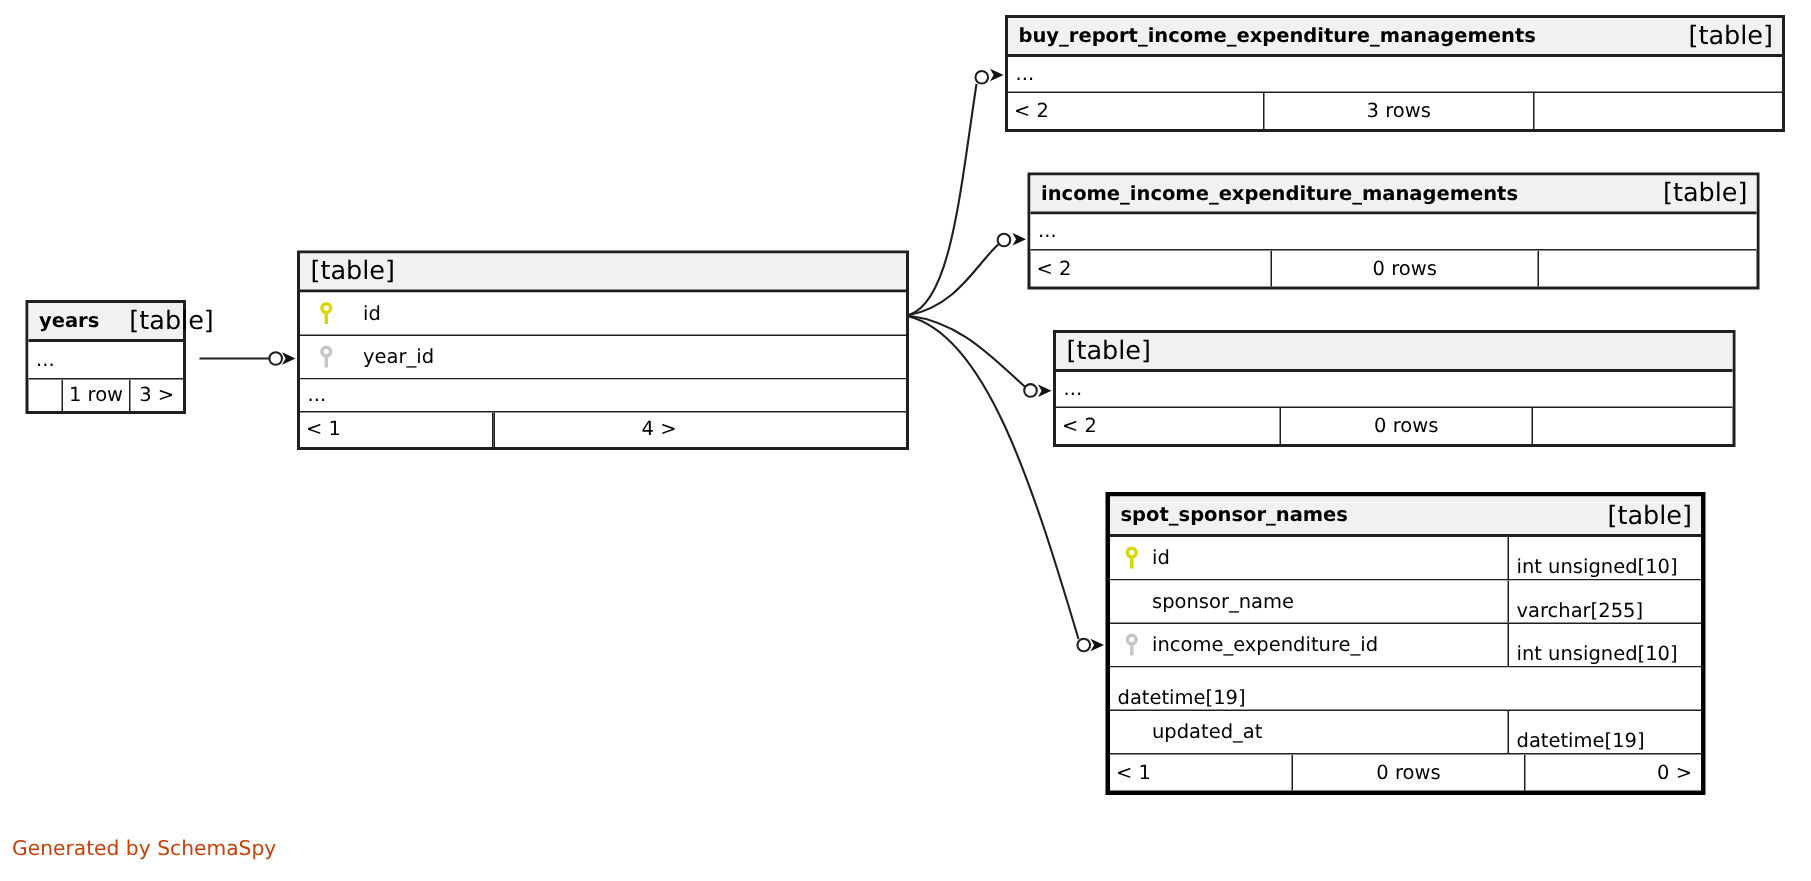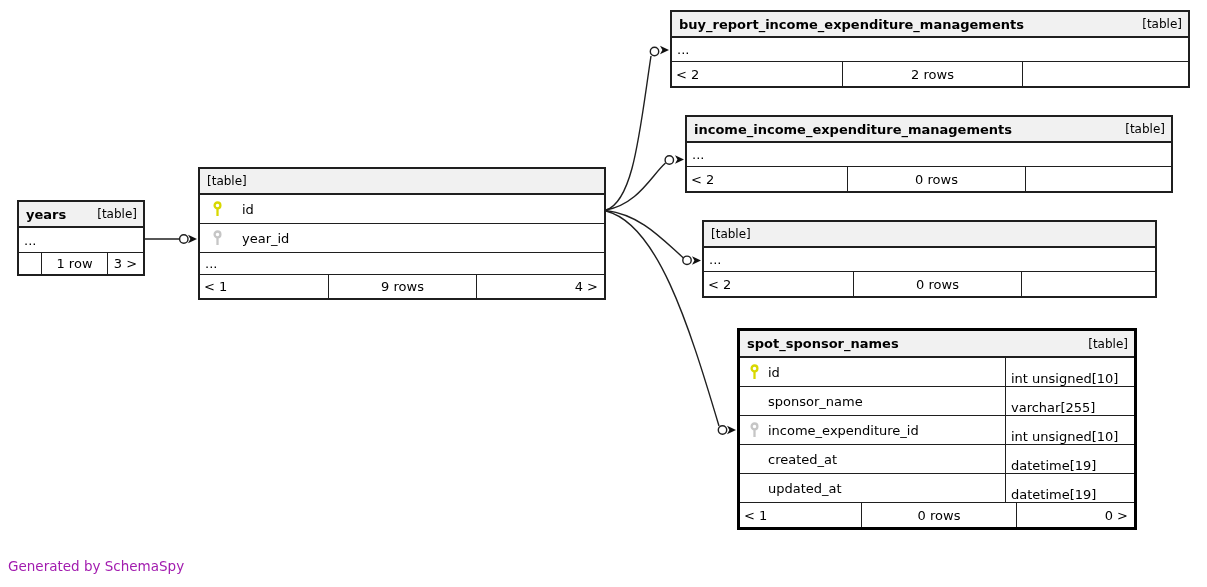--- a/index.html
+++ b/index.html
@@ -30,21 +30,21 @@
   }
   .tbl.focus{border:3px solid #000;}
   .hdr{
     display:flex;align-items:center;justify-content:space-between;
     background:var(--header-bg);
     border-bottom:2px solid var(--border);
     padding:0 6px 0 7px;
     gap:20px;
   }
   .nm{font-weight:bold;font-size:13px;white-space:nowrap;}
-  .tag{font-size:12px;white-space:nowrap;}
+  .tag{font-size:17px;white-space:nowrap;}
   .row{
     position:relative;
     display:flex;align-items:center;
     border-bottom:1.5px solid var(--border);
     font-size:13px;
     background:#fff;
   }
   .row.ell{padding-left:5px;font-size:13px;}
   .key{position:absolute;top:50%;transform:translateY(-50%);line-height:0;}
   .key-primary{color:var(--primary-key);}
@@ -58,21 +58,21 @@
   .ncell{position:relative;flex:1;height:100%;display:flex;align-items:center;border-right:1.5px solid var(--border);}
   .tcell{width:128px;display:flex;align-items:center;padding-left:5px;font-size:13px;white-space:nowrap;margin-top:12px;}
   .ftr{display:flex;align-items:stretch;font-size:13px;}
   .fc{display:flex;align-items:center;}
   .fc.fl{border-right:1.5px solid var(--border);padding-left:4px;justify-content:flex-start;}
   .fc.fcn{flex:1;justify-content:center;}
   .fc.fr{border-left:1.5px solid var(--border);justify-content:flex-end;padding-right:6px;}
   .fc.fr.center{justify-content:center;padding-right:0;}
   .note{
     position:absolute;left:8px;top:558px;
-    font-size:13.5px;color:#a21caf;white-space:nowrap;
+    font-size:13.5px;color:#c2410c;white-space:nowrap;
   }
 </style>
 </head>
 <body>
 
 <div class="stage">
 
   <svg class="edges" width="1207" height="587" viewBox="0 0 1207 587">
 
     <g>
@@ -99,21 +99,21 @@
       <polygon points="701,260.5 692,256.3 694.4,260.5 692,264.7"></polygon>
     </g>
 
     <g>
       <path d="M606 211 C657 224 688 322 719 426"></path>
       <circle cx="722.5" cy="430" r="4.2"></circle>
       <polygon points="736,430 727,425.8 729.4,430 727,434.2"></polygon>
     </g>
   </svg>
 
-  <div class="tbl" style="left:17px;top:200px;width:128px">
+  <div class="tbl" style="left:17px;top:200px;width:107px">
     <div class="hdr" style="height:26px">
       <span class="nm">years</span>
       <span class="tag">[table]</span>
     </div>
     <div class="row ell" style="height:25px">
       <span>...</span>
     </div>
     <div class="ftr" style="height:21px">
       <div class="fc fl" style="width:23px"></div>
       <div class="fc fcn">1 row</div>
@@ -141,36 +141,35 @@
             <path d="M5.5 7.3 V15" stroke="currentColor" stroke-width="2.3"></path>
           </svg>
       </span>
       <span class="cname">year_id</span>
     </div>
     <div class="row ell" style="height:22px">
       <span>...</span>
     </div>
     <div class="ftr" style="height:23px">
       <div class="fc fl" style="width:129px">&lt; 1</div>
-      <div class="fc fcn">9 rows</div>
       <div class="fc fr" style="width:128px">4 &gt;</div>
     </div>
   </div>
 
   <div class="tbl" style="left:670px;top:10px;width:520px">
     <div class="hdr" style="height:26px">
       <span class="nm">buy_report_income_expenditure_managements</span>
       <span class="tag">[table]</span>
     </div>
     <div class="row ell" style="height:24px">
       <span>...</span>
     </div>
     <div class="ftr" style="height:24px">
       <div class="fc fl" style="width:171px">&lt; 2</div>
-      <div class="fc fcn">2 rows</div>
+      <div class="fc fcn">3 rows</div>
       <div class="fc fr" style="width:166px"></div>
     </div>
   </div>
 
   <div class="tbl" style="left:685px;top:115px;width:488px">
     <div class="hdr" style="height:26px">
       <span class="nm">income_income_expenditure_managements</span>
       <span class="tag">[table]</span>
     </div>
     <div class="row ell" style="height:24px">
@@ -226,23 +225,20 @@
           <svg width="11" height="16" viewBox="0 0 11 16">
               <circle cx="5.5" cy="4.4" r="2.9" fill="none" stroke="currentColor" stroke-width="2.3"></circle>
               <path d="M5.5 7.3 V15" stroke="currentColor" stroke-width="2.3"></path>
             </svg>
         </span>
         <span class="cname">income_expenditure_id</span>
       </div>
       <div class="tcell">int unsigned[10]</div>
     </div>
     <div class="row spot-row" style="height:29px">
-      <div class="ncell indent-sm">
-        <span class="cname">created_at</span>
-      </div>
       <div class="tcell">datetime[19]</div>
     </div>
     <div class="row spot-row" style="height:29px">
       <div class="ncell indent-sm">
         <span class="cname">updated_at</span>
       </div>
       <div class="tcell">datetime[19]</div>
     </div>
     <div class="ftr" style="height:24px">
       <div class="fc fl" style="width:122px">&lt; 1</div>

